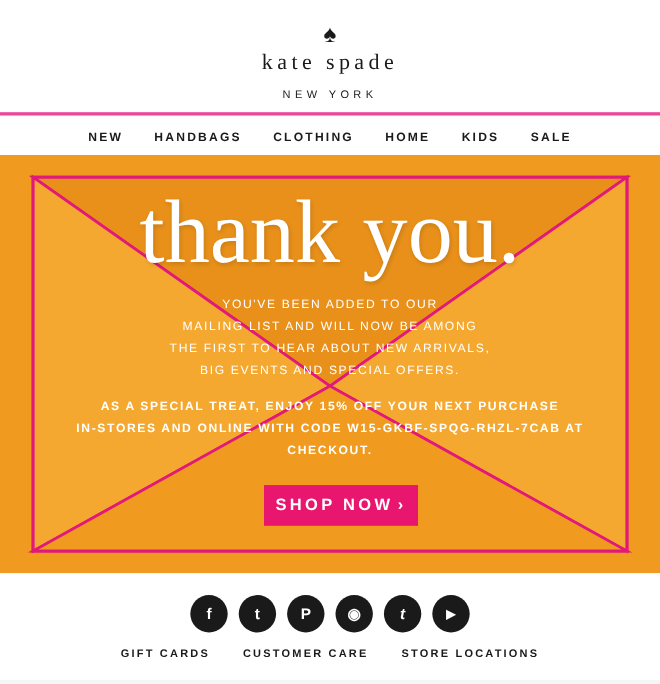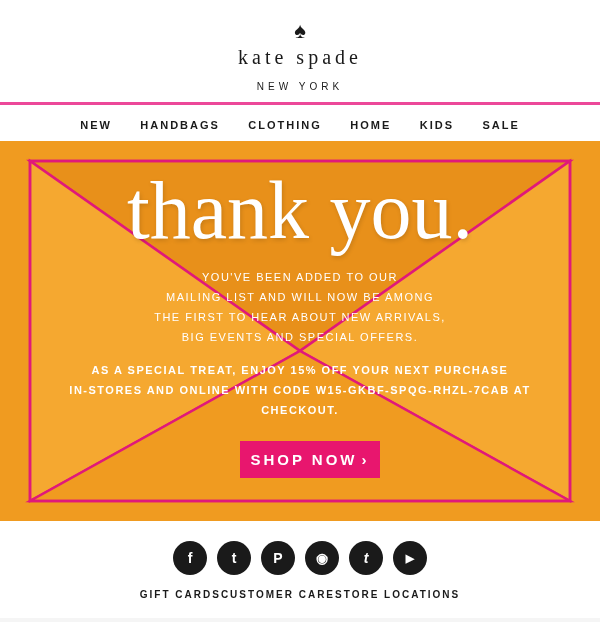--- a/index.html
+++ b/index.html
@@ -158,20 +158,21 @@
       align-items: center;
       justify-content: center;
       color: #fff;
       font-size: 14px;
       text-decoration: none;
       cursor: pointer;
     }
     .footer-links {
       display: flex;
       justify-content: center;
+      gap: 30px;
     }
     .footer-link {
       font-size: 10px;
       letter-spacing: 2px;
       text-transform: uppercase;
       color: #1a1a1a;
       font-weight: 600;
       text-decoration: none;
       cursor: pointer;
     }

